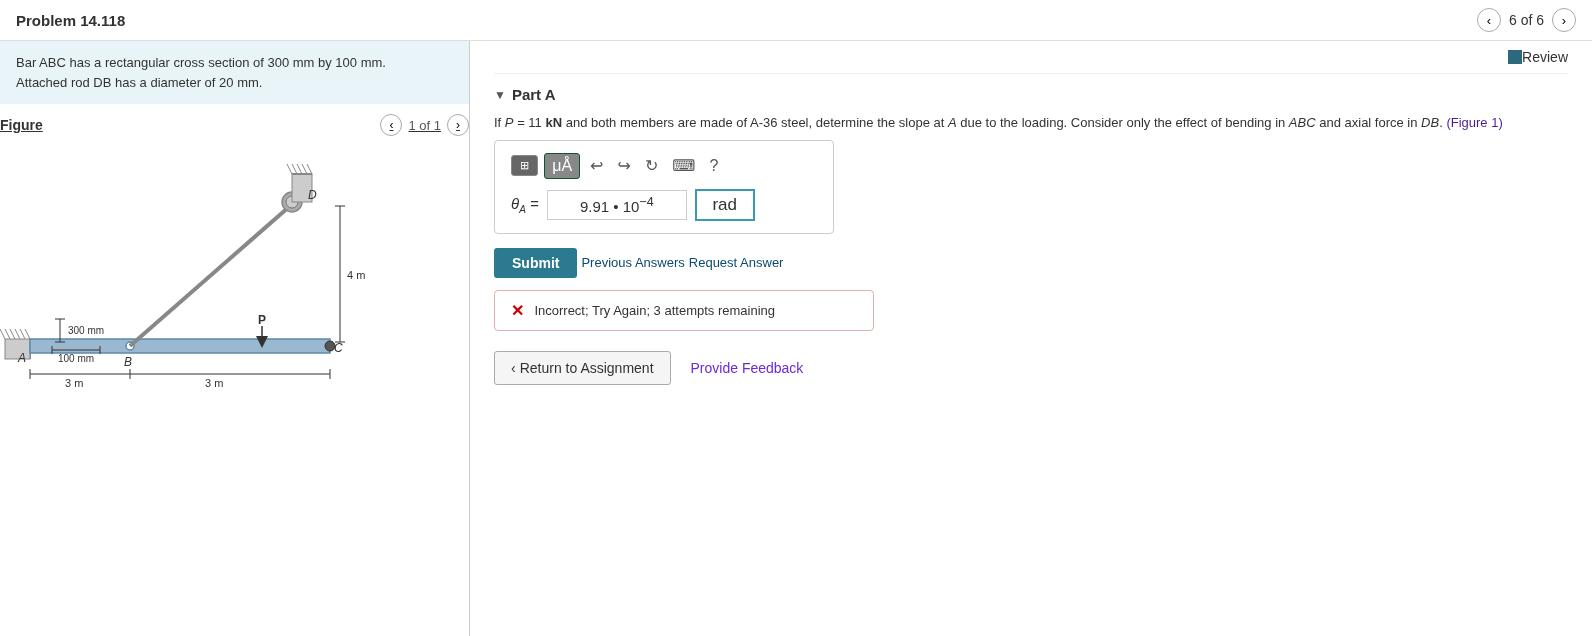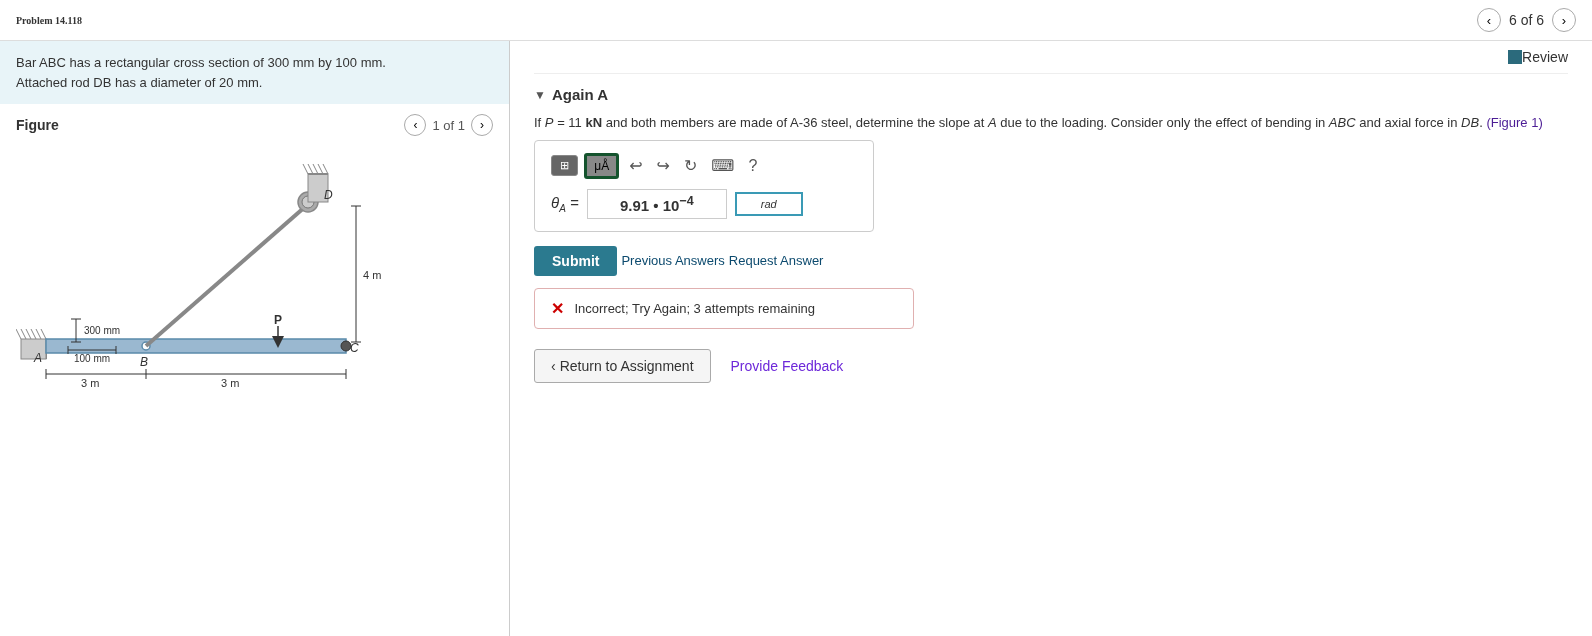--- a/index.html
+++ b/index.html
@@ -6,55 +6,56 @@
     body { font-family: Arial, sans-serif; font-size: 14px; color: #333; background: #fff; }
 
     .top-bar {
       display: flex;
       justify-content: space-between;
       align-items: center;
       padding: 8px 16px;
       border-bottom: 1px solid #ddd;
       background: #fff;
     }
-    .problem-title { font-weight: bold; font-size: 10px; font-family: Liberation Serif, serif; }
+    .problem-title { font-weight: bold; font-size: 15px; }
     .nav-controls { display: flex; align-items: center; gap: 8px; }
     .nav-btn {
       border: 1px solid #aaa;
       background: #fff;
       border-radius: 50%;
       width: 24px; height: 24px;
       cursor: pointer;
       font-size: 13px;
       display: flex; align-items: center; justify-content: center;
     }
     .page-indicator { font-size: 14px; }
 
     .main-layout {
       display: flex;
       height: calc(100vh - 40px);
     }
 
     .left-panel {
-      width: 510px;
+      width: 470px;
       border-right: 1px solid #ccc;
       padding: 0;
       flex-shrink: 0;
     }
 
     .problem-description {
       background: #e8f4f8;
       padding: 12px 16px;
       font-size: 13px;
       line-height: 1.5;
       margin: 0;
     }
 
     .figure-section {
-      padding: 10px 16px;
+      padding: 10px 0;
+      text-decoration: underline;
     }
     .figure-header {
       display: flex;
       justify-content: space-between;
       align-items: center;
       margin-bottom: 8px;
     }
     .figure-label { font-weight: bold; font-size: 14px; }
     .figure-nav { display: flex; align-items: center; gap: 6px; font-size: 13px; color: #555; }
     .fig-nav-btn {
@@ -146,26 +147,26 @@
       cursor: pointer;
       font-size: 12px;
       display: flex; align-items: center; gap: 2px;
     }
     .toolbar-btn.grid-btn {
       background: #666;
       font-size: 11px;
     }
     .toolbar-text-btn {
       background: #888;
-      color: #000000;
-      border: 3px solid #14532d;
+      color: #ffffff;
+      border: 1px solid #14532d;
       border-radius: 3px;
       padding: 3px 7px;
       cursor: pointer;
-      font-size: 12px;
+      font-size: 16px;
     }
     .toolbar-icon-btn {
       background: none;
       border: none;
       cursor: pointer;
       font-size: 16px;
       color: #555;
       padding: 2px 4px;
     }
 
@@ -179,29 +180,27 @@
       font-size: 15px;
       font-style: italic;
       color: #333;
     }
     .answer-value {
       font-size: 15px;
       padding: 4px 8px;
       border: 1px solid #ccc;
       background: #fff;
       min-width: 140px;
-      font-weight: bold;
     }
     .unit-field {
-      font-size: 11px;
-      padding: 4px 24px;
+      font-size: 17px;
+      padding: 4px 8px;
       border: 2px solid #3a9ab5;
       background: #fff;
       min-width: 60px;
-      font-style: italic;
     }
 
     .action-row {
       display: flex;
       align-items: center;
       gap: 4px;
       margin-bottom: 12px;
     }
     .submit-btn {
       background: #2b7a8f;
@@ -382,21 +381,21 @@
     <div class="review-bar">
       <button class="review-btn">
         <span class="review-icon"></span>
         <span>Review</span>
       </button>
     </div>
 
     
     <div class="part-header">
       <span class="collapse-arrow">▼</span>
-      <span class="part-label">Again A</span>
+      <span class="part-label">Part A</span>
     </div>
 
     <div class="question-text">
       If <span class="math-italic">P</span> = 11 <span class="bold">kN</span> and both members are made of A-36 steel, determine the slope at <span class="math-italic">A</span> due to the loading. Consider only the effect of bending in <span class="math-italic">ABC</span> and axial force in <span class="math-italic">DB</span>.<a href="#"> (Figure 1)</a>
     </div>
 
     
     <div class="answer-box">
       <div class="toolbar">
         <button class="toolbar-btn grid-btn">

